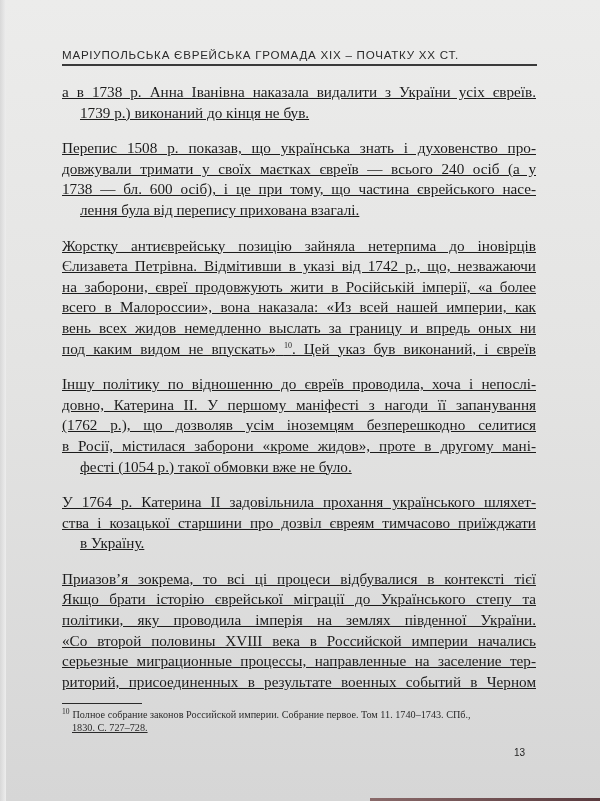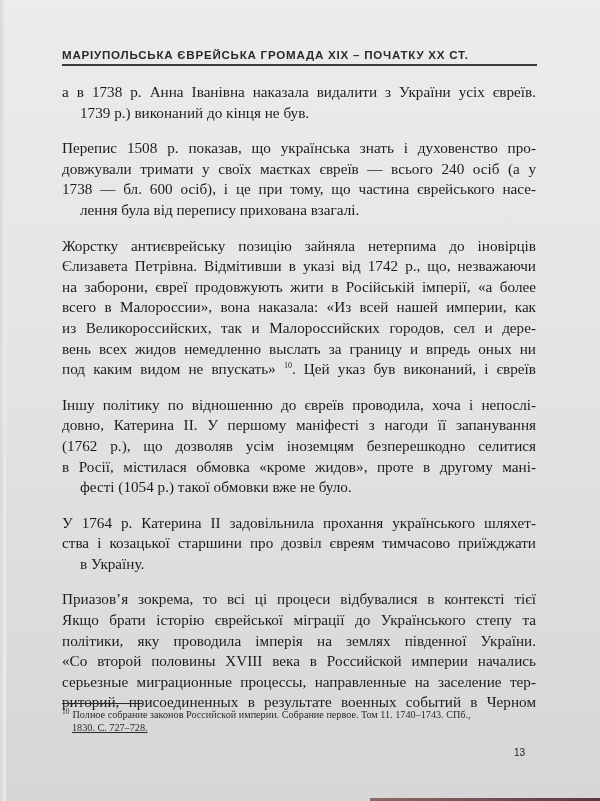--- a/index.html
+++ b/index.html
@@ -32,27 +32,27 @@
       left: 62px;
       top: 48px;
       width: 475px;
       font-family: "Liberation Sans", "DejaVu Sans", sans-serif;
       font-size: 11.6px;
       letter-spacing: 0.75px;
       color: #2a2a2a;
       white-space: nowrap;
       padding-bottom: 3px;
       border-bottom: 2px solid #3a3a3a;
-      font-weight: bold;
     }
     .text-block {
       position: absolute;
       left: 62px;
       top: 82px;
       width: 474px;
+      text-decoration: underline;
     }
     .para {
       font-size: 15.2px;
       line-height: 20.6px;
       margin: 0 0 15px 0;
       text-align: justify;
     }
     .line {
       display: block;
       white-space: nowrap;
@@ -123,30 +123,29 @@
     <span class="line">довжували тримати у своїх маєтках євреїв — всього 240 осіб (а у</span>
     <span class="line">1738 — бл. 600 осіб), і це при тому, що частина єврейського насе-</span>
     <span class="line last">лення була від перепису прихована взагалі.</span>
   </p>
 
   <p class="para">
     <span class="line">Жорстку антиєврейську позицію зайняла нетерпима до іновірців</span>
     <span class="line">Єлизавета Петрівна. Відмітивши в указі від 1742 р., що, незважаючи</span>
     <span class="line">на заборони, євреї продовжують жити в Російській імперії, «а более</span>
     <span class="line">всего в Малороссии», вона наказала: «Из всей нашей империи, как</span>
-    <span class="line">из Великороссийских, так и Малороссийских городов, сел и дере-</span>
     <span class="line">вень всех жидов немедленно выслать за границу и впредь оных ни</span>
     <span class="line"><span>под каким видом не впускать»</span>&nbsp;<sup class="fn-ref">10</sup><span>. Цей указ був виконаний, і євреїв</span></span>
   </p>
 
   <p class="para">
     <span class="line">Іншу політику по відношенню до євреїв проводила, хоча і непослі-</span>
     <span class="line">довно, Катерина II. У першому маніфесті з нагоди її запанування</span>
     <span class="line">(1762 р.), що дозволяв усім іноземцям безперешкодно селитися</span>
-    <span class="line">в Росії, містилася обмовка «кроме жидов», проте в другому мані-</span>
+    <span class="line">в Росії, містилася заборони «кроме жидов», проте в другому мані-</span>
     <span class="line last">фесті (1054 р.) такої обмовки вже не було.</span>
   </p>
 
   <p class="para">
     <span class="line">У 1764 р. Катерина II задовільнила прохання українського шляхет-</span>
     <span class="line">ства і козацької старшини про дозвіл євреям тимчасово приїжджати</span>
     <span class="line last">в Україну.</span>
   </p>
 
   <p class="para">

